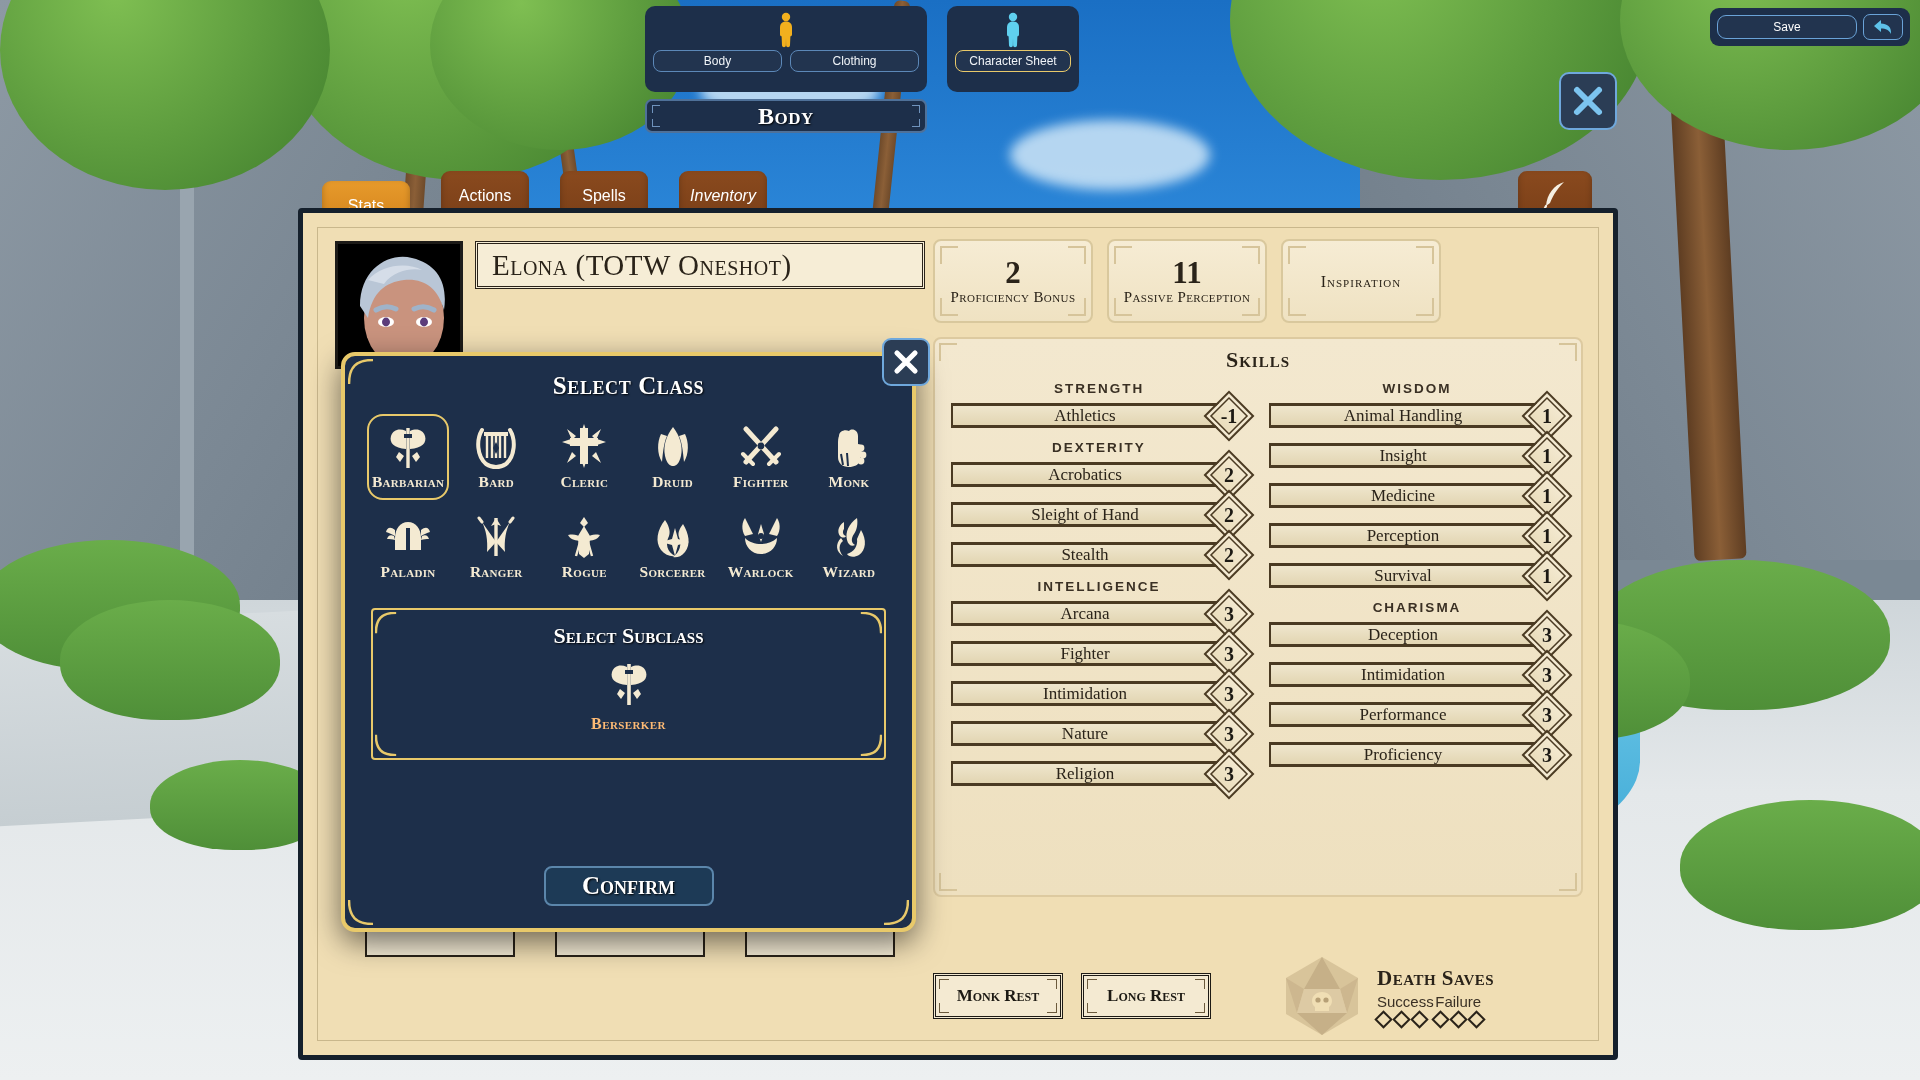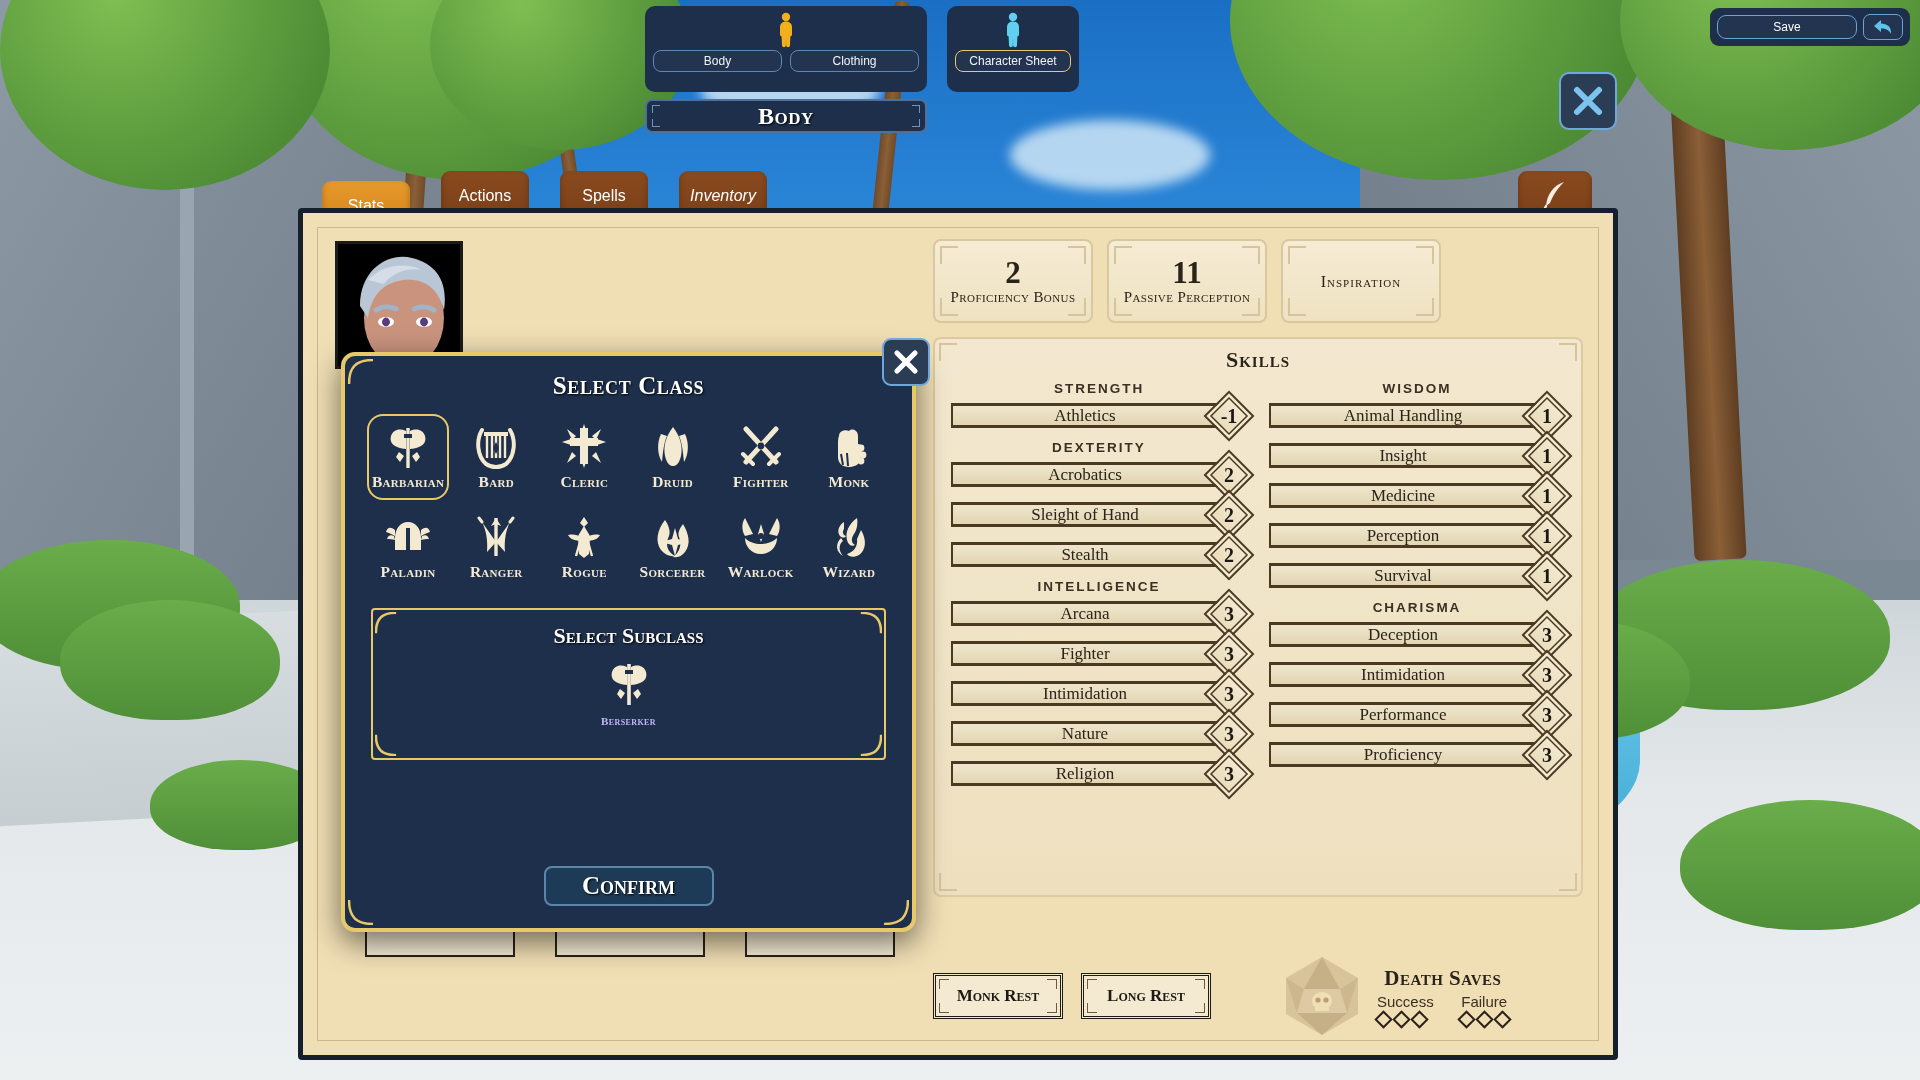--- a/index.html
+++ b/index.html
@@ -228,21 +228,21 @@
     display:flex; align-items:center; justify-content:center;
     font-variant:small-caps; font-size:17px; font-weight:bold; color:#1d1a14;
     cursor:pointer; position:relative;
   }
   .rest-corner{position:absolute;width:10px;height:10px;border:1.5px solid #6b5a3c;}
   #death-block { display:flex; align-items:center; gap:12px; margin-left:50px; }
   #death-txt { text-align:center; }
   #death-title {
     font-variant:small-caps; font-weight:bold; font-size:21px; color:#2a2319; letter-spacing:.5px;
   }
-  .ds-cols { display:flex; gap:26px; margin-top:2px; }
+  .ds-cols { display:flex; margin-top:2px; }
   .ds-col { text-align:center; }
   .ds-lbl { font-size:15px; color:#3a3024; font-family:"Liberation Sans",sans-serif;}
   .ds-dots { display:flex; gap:5px; margin-top:3px; }
   .ds-dot { width:13px; height:13px; transform:rotate(45deg); border:2px solid #2a2319; }
 
   
   #modal {
     position:absolute; left:341px; top:352px; width:575px; height:580px;
     background:#1d2f4a; border:4px solid #e8c96a; border-radius:14px;
     box-shadow:0 10px 30px rgba(0,0,0,.55);
@@ -274,21 +274,21 @@
   #subclass-box {
     margin:18px 26px 0; height:152px; position:relative;
     border:2.5px solid #e8c96a; border-radius:4px;
   }
   #subclass-title {
     text-align:center; color:#fff; font-variant:small-caps;
     font-size:22px; font-weight:bold; margin-top:13px; text-shadow:1px 1px 2px #000;
   }
   #subclass-pick { text-align:center; margin-top:10px; cursor:pointer; }
   #subclass-name {
-    font-variant:small-caps; color:#c4b5fd; font-size:11px; font-weight:bold; margin-top:2px;
+    font-variant:small-caps; color:#fdba74; font-size:16px; font-weight:bold; margin-top:2px;
     letter-spacing:.4px;
   }
   #confirm-btn {
     position:absolute; left:50%; bottom:22px; transform:translateX(-50%);
     width:170px; height:40px; background:#1d3a56;
     border:2.5px solid #5b86ab; border-radius:8px;
     display:flex; align-items:center; justify-content:center;
     color:#fff; font-variant:small-caps; font-size:25px; font-weight:bold;
     cursor:pointer; text-shadow:1px 1px 2px #000;
   }
@@ -393,20 +393,23 @@
           <path d="M22 62 C22 24 52 8 74 14 C100 20 110 40 106 66 C100 44 86 34 66 36 C48 38 34 48 30 74 Z" fill="#b9c6d6"></path>
           <path d="M30 36 C44 20 70 18 84 26 C74 24 56 26 46 40 Z" fill="#d5dde8"></path>
           <ellipse cx="48" cy="78" rx="8" ry="5" fill="#fff"></ellipse>
           <ellipse cx="48" cy="78" rx="4" ry="4.4" fill="#5b3c7a"></ellipse>
           <ellipse cx="86" cy="78" rx="8" ry="5" fill="#fff"></ellipse>
           <ellipse cx="86" cy="78" rx="4" ry="4.4" fill="#5b3c7a"></ellipse>
           <path d="M38 66 q10 -6 20 -1" stroke="#9fb3c9" stroke-width="5" fill="none" stroke-linecap="round"></path>
           <path d="M76 65 q10 -5 20 1" stroke="#9fb3c9" stroke-width="5" fill="none" stroke-linecap="round"></path>
         </svg>
       </div>
+      <div id="name-field">
+        <span>Elona (TOTW Oneshot)</span>
+      </div>
     </div>
 
     <div class="pick-row" style="margin-left:140px;">
       <div class="pick-ico">
         <svg width="20" height="20" viewBox="0 0 20 20">
           <circle cx="10" cy="5" r="3.4" fill="#7ec8ea"></circle>
             <path d="M10 9c-3 0-4.5 2-4.5 4.6V18h9v-4.4C14.5 11 13 9 10 9z" fill="#7ec8ea"></path>
         </svg>
       </div>
       <div class="pick-txt">Human</div>

